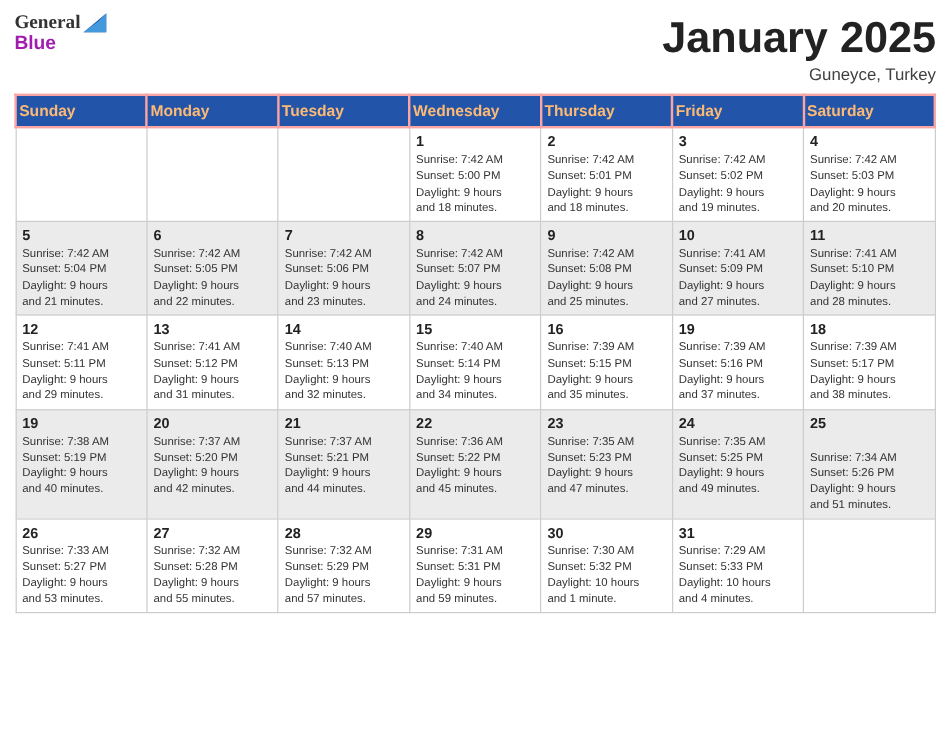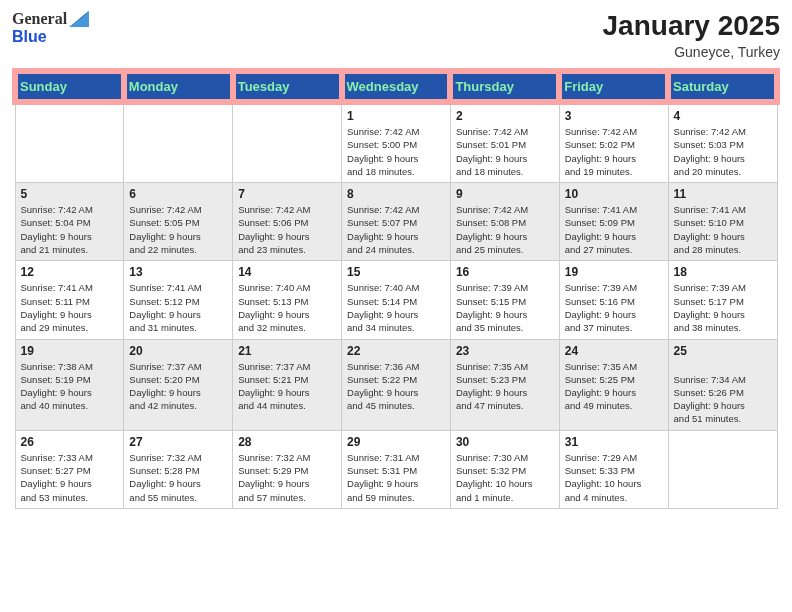--- a/index.html
+++ b/index.html
@@ -29,52 +29,52 @@
     }
     .logo-text {
       display: flex;
       align-items: center;
       font-size: 18px;
       font-weight: bold;
       color: #1a1a1a;
       font-family: Liberation Serif, serif;
     }
     .logo-general { color: #333; font-size: 16px; font-weight: bold; }
-    .logo-blue { color: #1d4ed8; font-size: 16px; font-weight: bold; }
+    .logo-blue { color: #a21caf; font-size: 16px; font-weight: bold; }
     .logo-icon {
       width: 20px;
       height: 16px;
       margin-left: 2px;
     }
     .title-block {
       text-align: right;
     }
     .month-title {
-      font-size: 28px;
+      font-size: 36px;
       font-weight: bold;
       color: #222;
     }
     .location {
       font-size: 14px;
       color: #404040;
       margin-top: 2px;
     }
     .calendar {
       width: 100%;
       border-collapse: collapse;
       border: 1px solid #ccc;
     }
     .calendar th {
       background: #2255aa;
-      color: #86efac;
+      color: #fdba74;
       text-align: left;
       padding: 5px 2px;
       font-size: 13px;
       font-weight: bold;
-      border: 6px solid #fca5a5;
+      border: 2px solid #fca5a5;
     }
     .calendar td {
       border: 1px solid #ccc;
       vertical-align: top;
       padding: 4px 5px;
       width: calc(100% / 7);
       background: #fff;
       min-height: 80px;
     }
     .calendar tr:nth-child(even) td {

